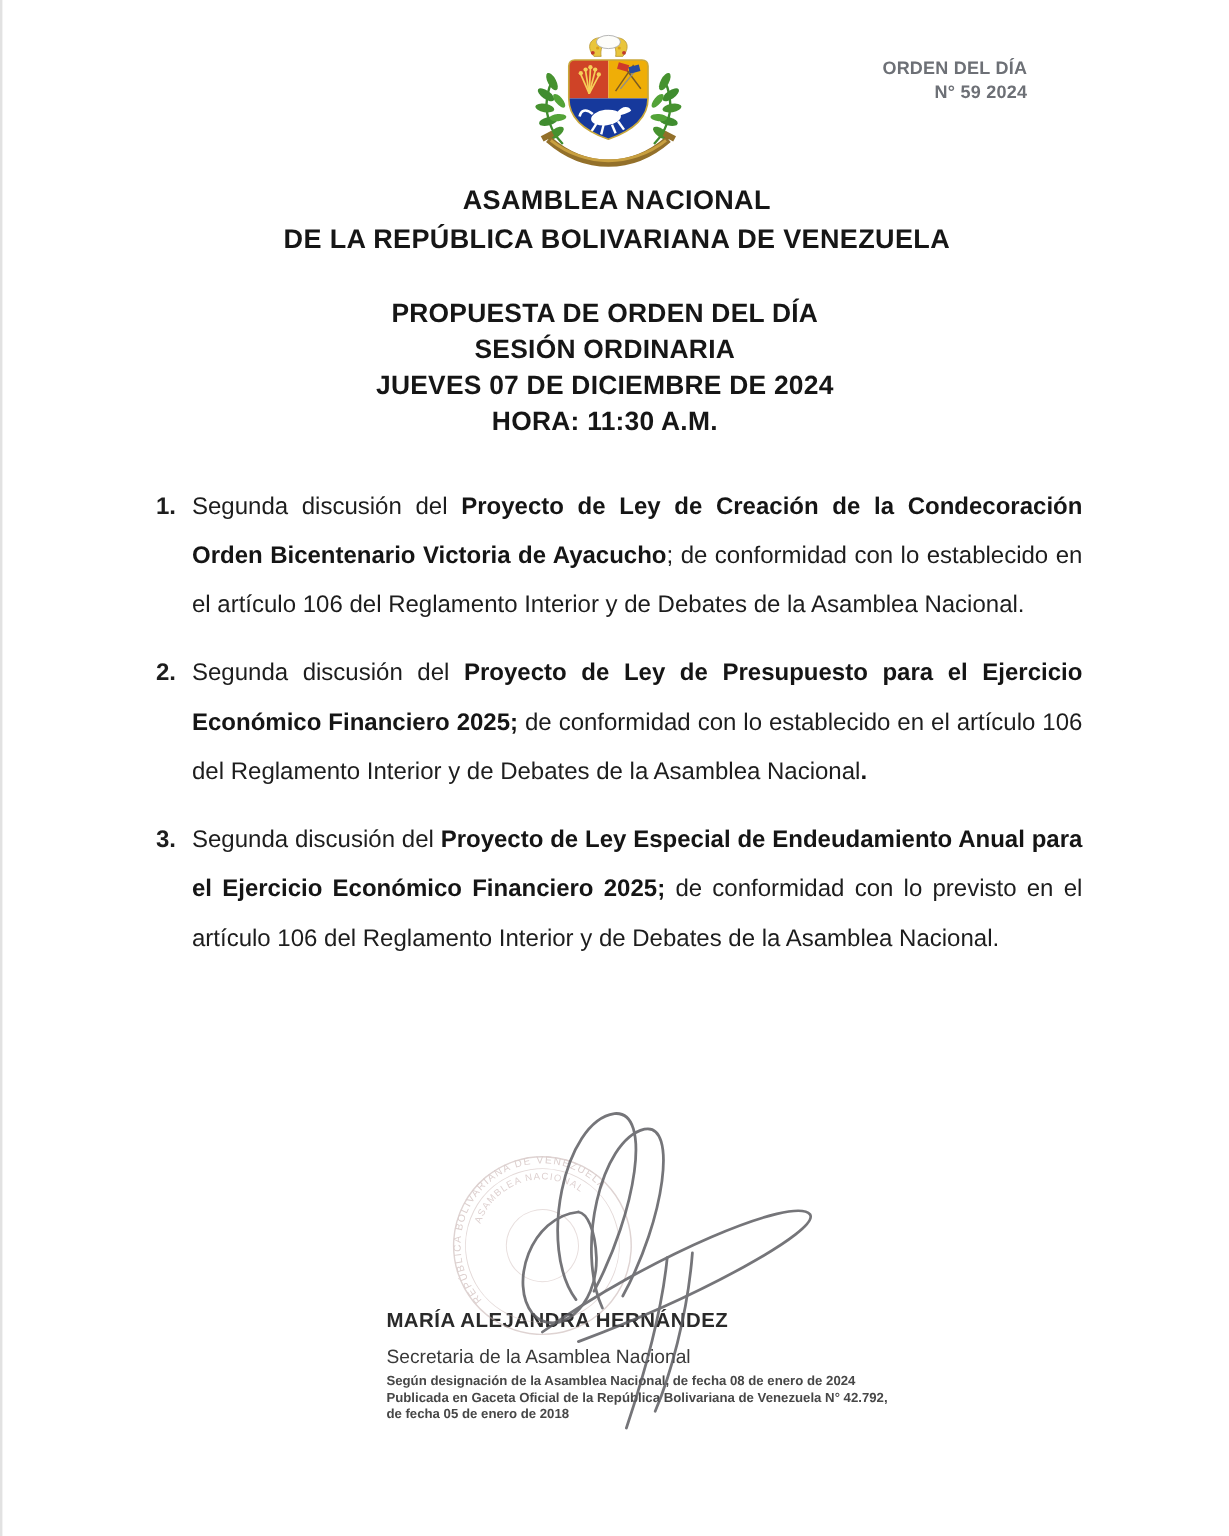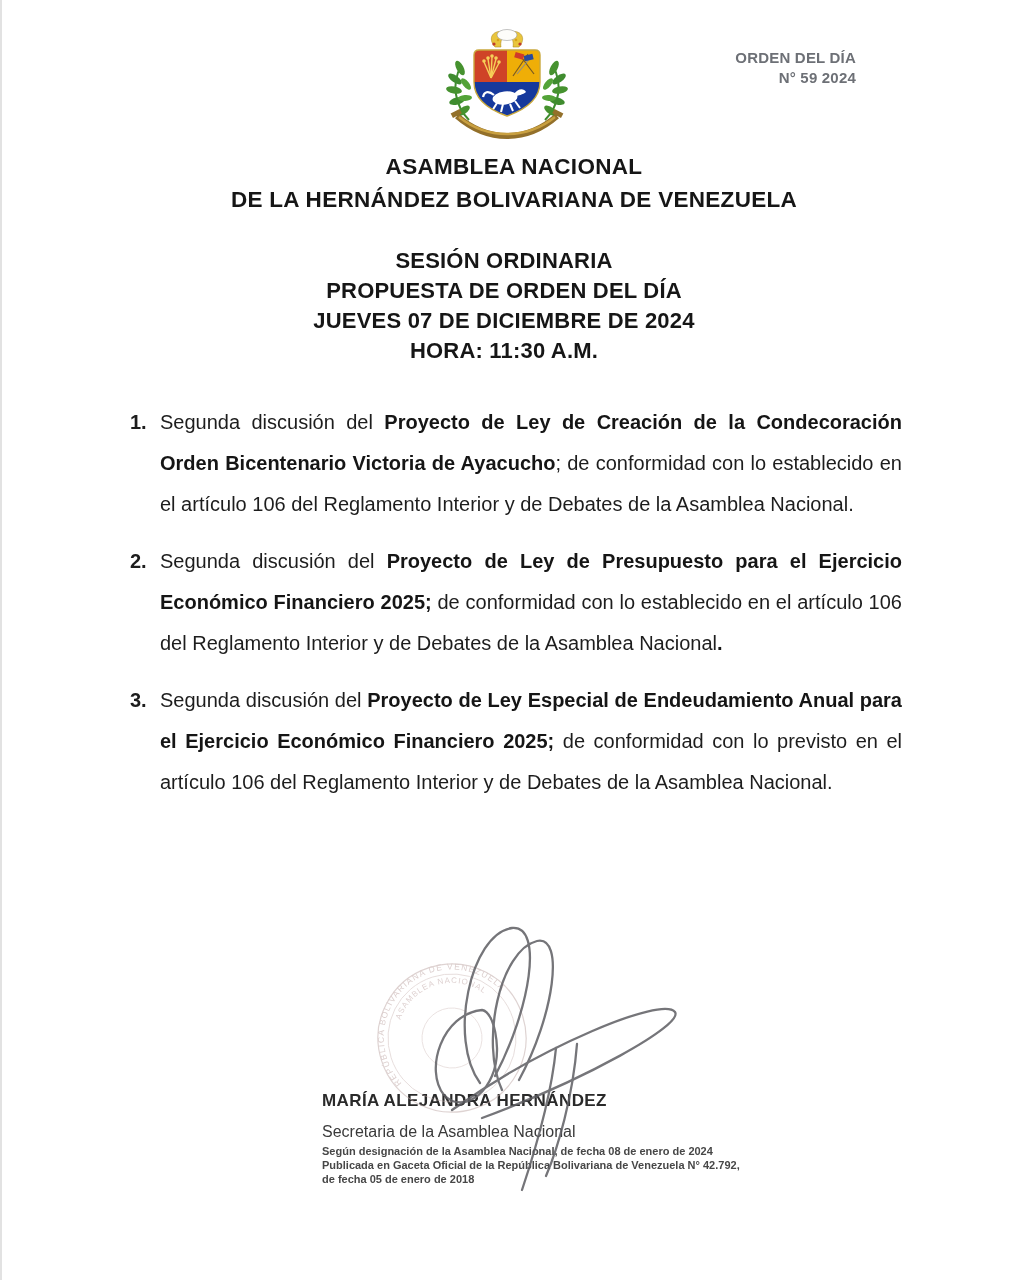--- a/index.html
+++ b/index.html
@@ -157,26 +157,26 @@
     </g>
   </svg>
 
   <div class="doc-ref">
     <div>ORDEN DEL DÍA</div>
     <div>N° 59 2024</div>
   </div>
 
   <div class="institution">
     <div>ASAMBLEA NACIONAL</div>
-    <div>DE LA HERNÁNDEZ BOLIVARIANA DE VENEZUELA</div>
+    <div>DE LA REPÚBLICA BOLIVARIANA DE VENEZUELA</div>
   </div>
 
   <div class="session">
+    <div>PROPUESTA DE ORDEN DEL DÍA</div>
     <div>SESIÓN ORDINARIA</div>
-    <div>PROPUESTA DE ORDEN DEL DÍA</div>
     <div>JUEVES 07 DE DICIEMBRE DE 2024</div>
     <div>HORA: 11:30 A.M.</div>
   </div>
 
   <div class="agenda">
     <div class="agenda-item">
       <span class="num">1.</span><span>Segunda discusión del </span><b>Proyecto de Ley de Creación de la Condecoración Orden Bicentenario Victoria de Ayacucho</b><span>; de conformidad con lo establecido en el artículo 106 del Reglamento Interior y de Debates de la Asamblea Nacional.</span><b></b>
     </div>
     <div class="agenda-item">
       <span class="num">2.</span><span>Segunda discusión del </span><b>Proyecto de Ley de Presupuesto para el Ejercicio Económico Financiero 2025;</b><span> de conformidad con lo establecido en el artículo 106 del Reglamento Interior y de Debates de la Asamblea Nacional</span><b>.</b>

